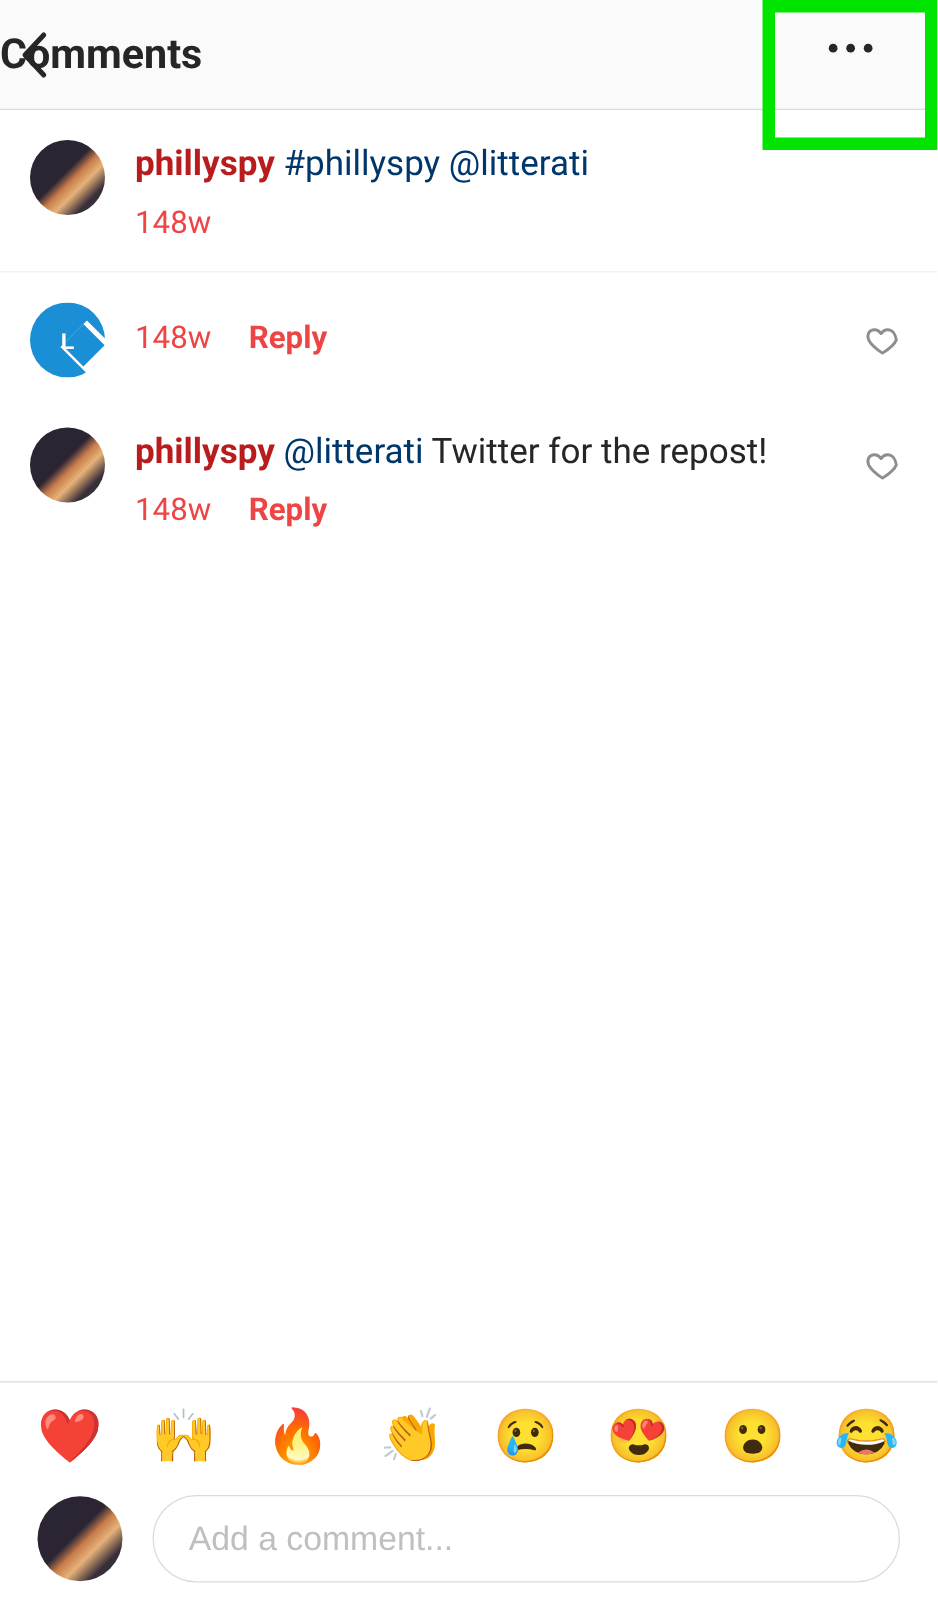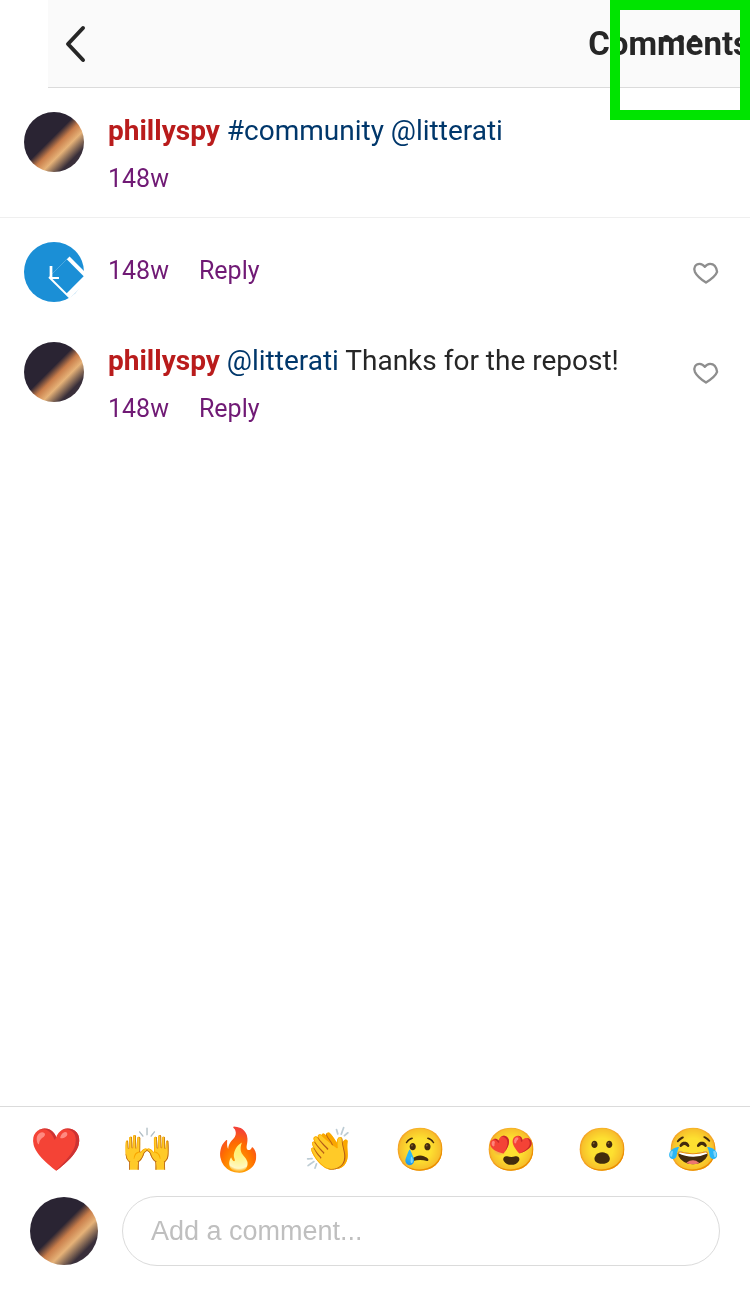--- a/index.html
+++ b/index.html
@@ -11,23 +11,22 @@
     position: relative;
     overflow: hidden;
     color: #000;
   }
   .header {
     height: 88px;
     background: #fafafa;
     border-bottom: 1px solid #dbdbdb;
     display: flex;
     align-items: center;
-    justify-content: flex-end;
+    justify-content: flex-start;
     position: relative;
-    margin-left: 48px;
   }
   .back-btn {
     position: absolute;
     left: 16px;
     top: 0;
     height: 100%;
     width: 60px;
     display: flex;
     align-items: center;
     justify-content: flex-start;
@@ -88,25 +87,25 @@
     font-size: 28px;
     line-height: 38px;
     color: #262626;
     word-wrap: break-word;
   }
   .username { font-weight: 700; color: #b91c1c; }
   .hashtag, .mention { color: #00376b; }
   .meta-line {
     margin-top: 14px;
     font-size: 25px;
-    color: #701a75;
+    color: #ef4444;
     display: flex;
     gap: 30px;
   }
-  .meta-reply { font-weight: 400; cursor: pointer; }
+  .meta-reply { font-weight: 700; cursor: pointer; }
 
   .comment-row {
     display: flex;
     padding: 24px 24px 12px 24px;
     align-items: flex-start;
   }
   .like-col {
     flex: 0 0 40px;
     display: flex;
     justify-content: center;
@@ -170,21 +169,21 @@
 </div>
 
 <div class="content">
 
   <div class="op-row">
     <div class="avatar avatar-phillyspy"></div>
     <div class="row-body">
       <div class="row-text">
         <span class="username">phillyspy</span>
         <span> </span>
-        <span class="hashtag">#community</span>
+        <span class="hashtag">#phillyspy</span>
         <span> </span>
         <span class="mention">@litterati</span>
       </div>
       <div class="meta-line">
         <span>148w</span>
       </div>
     </div>
   </div>
 
   <div class="comment-row">
@@ -208,21 +207,21 @@
       </svg>
     </div>
   </div>
 
   <div class="comment-row" style="padding-top:28px;">
     <div class="avatar avatar-phillyspy"></div>
     <div class="row-body">
       <div class="row-text">
         <span class="username">phillyspy</span>
         <span> </span>
-        <span class="mention">@litterati</span><span> Thanks for the repost!</span>
+        <span class="mention">@litterati</span><span> Twitter for the repost!</span>
       </div>
       <div class="meta-line">
         <span>148w</span>
         <span class="meta-reply">Reply</span>
       </div>
     </div>
     <div class="like-col">
       <svg width="28" height="28" viewBox="0 0 24 24" fill="none">
         <path d="M12 21s-7.5-4.9-9.5-9.1C1 8.2 3 5 6.5 5c2 0 3.5 1.2 4.5 2.6C12 6.2 13.5 5 15.5 5 19 5 21 8.2 21.5 11.9 20 16.1 12 21 12 21z" stroke="#8e8e8e" stroke-width="2" stroke-linejoin="round"></path>
       </svg>

